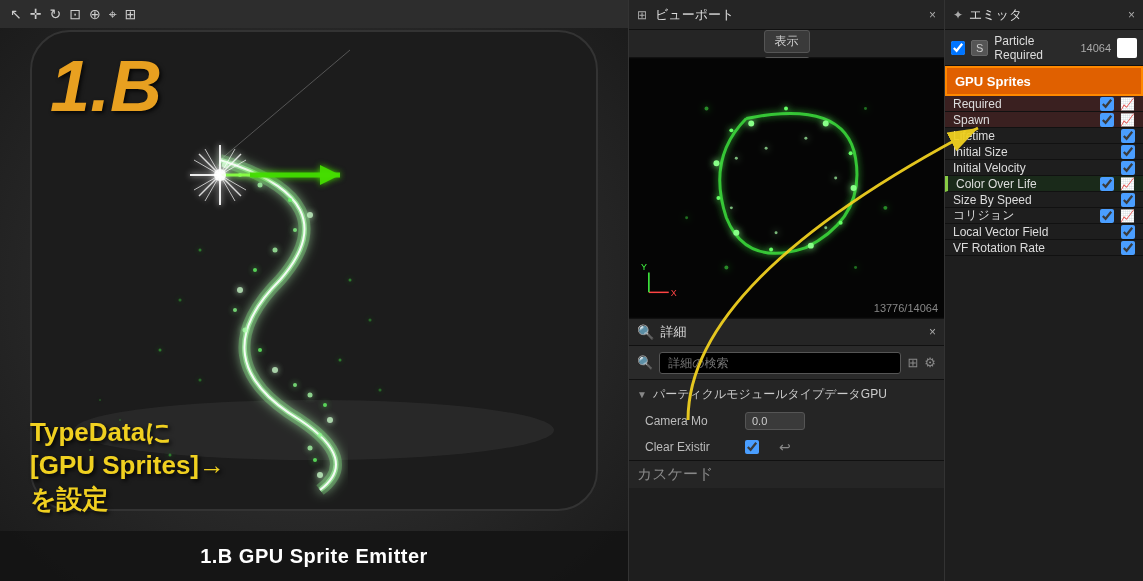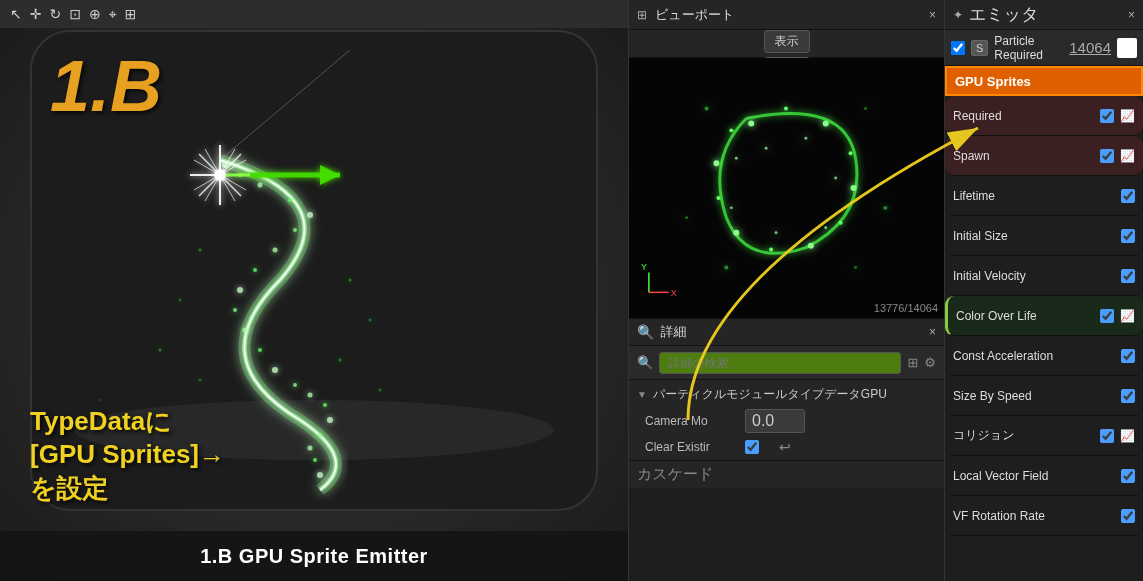--- a/index.html
+++ b/index.html
@@ -224,21 +224,21 @@
       border-bottom: 1px solid #111;
     }
 
     .search-icon {
       color: #888;
       font-size: 13px;
     }
 
     .search-input {
       flex: 1;
-      background: #4d7c0f;
+      background: #000000;
       border: 1px solid #555;
       border-radius: 3px;
       color: #ccc;
       font-size: 12px;
       padding: 3px 8px;
       outline: none;
     }
 
     .search-grid-icon {
       color: #888;
@@ -289,21 +289,21 @@
       font-size: 12px;
       width: 80px;
       flex-shrink: 0;
     }
 
     .field-input {
       background: #3a3a3a;
       border: 1px solid #555;
       border-radius: 3px;
       color: #ccc;
-      font-size: 16px;
+      font-size: 11px;
       padding: 2px 6px;
       width: 60px;
     }
 
     .field-checkbox {
       width: 14px;
       height: 14px;
       accent-color: #4a9eff;
     }
 
@@ -358,21 +358,21 @@
       border-bottom: 1px solid #111;
     }
 
     .emitter-icon {
       color: #aaa;
       font-size: 12px;
     }
 
     .emitter-title {
       color: #ddd;
-      font-size: 17px;
+      font-size: 13px;
       flex: 1;
     }
 
     .emitter-close {
       color: #aaa;
       font-size: 12px;
       cursor: pointer;
     }
 
     
@@ -402,22 +402,21 @@
     }
 
     .emitter-name {
       color: #ddd;
       font-size: 12px;
       flex: 1;
     }
 
     .emitter-count {
       color: #aaa;
-      font-size: 15px;
-      text-decoration: underline;
+      font-size: 11px;
     }
 
     .emitter-color-swatch {
       width: 20px;
       height: 20px;
       background: #ffffff;
       border-radius: 2px;
     }
 
     
@@ -433,28 +432,27 @@
 
     .gpu-sprites-label {
       color: white;
       font-size: 13px;
       font-weight: bold;
       flex: 1;
     }
 
     
     .module-row {
-      height: 40px;
+      height: 16px;
       display: flex;
       align-items: center;
       padding: 0 8px;
       gap: 6px;
       border-bottom: 1px solid #111;
       cursor: pointer;
-      border-radius: 9px;
     }
 
     .module-row.required {
       background: #3a2020;
     }
 
     .module-row.spawn {
       background: #3a2020;
     }
 
@@ -590,21 +588,21 @@
         <polygon points="120,0 100,-10 100,10" fill="#44dd00" opacity="0.95"></polygon>
 
         <circle cx="0" cy="0" r="6" fill="white" opacity="0.9"></circle>
       </g>
 
       <line x1="350" y1="50" x2="220" y2="160" stroke="rgba(220,220,220,0.3)" stroke-width="1"></line>
     </svg>
 
     <div class="label-1b" style="position:absolute; top:50px; left:50px; z-index:5;">1.B</div>
 
-    <div class="annotation-text" style="bottom:75px; left:30px; position:absolute; z-index:20;">
+    <div class="annotation-text" style="bottom:64px; left:30px; position:absolute; z-index:20;">
       <div>TypeDataに</div>
       <div>[GPU Sprites]→</div>
       <div>を設定</div>
     </div>
 
     <div class="bottom-label">
       <span class="bottom-label-text">1.B  GPU Sprite Emitter</span>
     </div>
   </div>
 </div>
@@ -755,24 +753,20 @@
     <div class="module-row">
       <span class="module-row-label">Initial Velocity</span>
       <input type="checkbox" class="module-row-check" checked="" style="">
     </div>
     <div class="module-row highlighted" style="background:#1a2a1a; border-left:3px solid #88cc44;">
       <span class="module-row-label">Color Over Life</span>
       <input type="checkbox" class="module-row-check" checked="" style="">
       <span class="module-row-graph">📈</span>
     </div>
     <div class="module-row">
-      <span class="module-row-label">Const Acceleration</span>
-      <input type="checkbox" class="module-row-check" checked="" style="">
-    </div>
-    <div class="module-row">
       <span class="module-row-label">Size By Speed</span>
       <input type="checkbox" class="module-row-check" checked="" style="">
     </div>
     <div class="module-row">
       <span class="module-row-label">コリジョン</span>
       <input type="checkbox" class="module-row-check" checked="" style="">
       <span class="module-row-graph">📈</span>
     </div>
     <div class="module-row">
       <span class="module-row-label">Local Vector Field</span>

